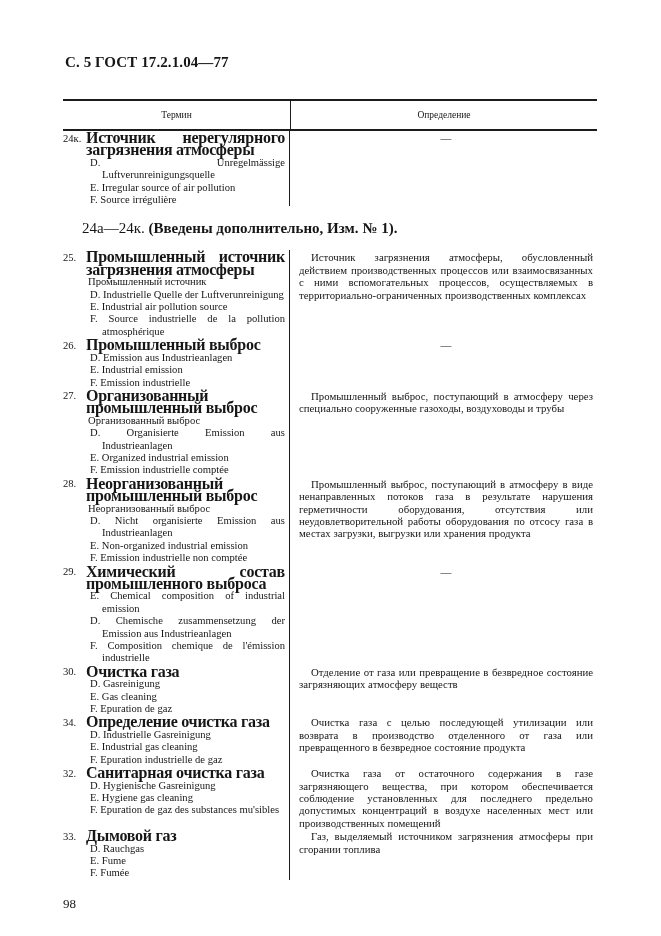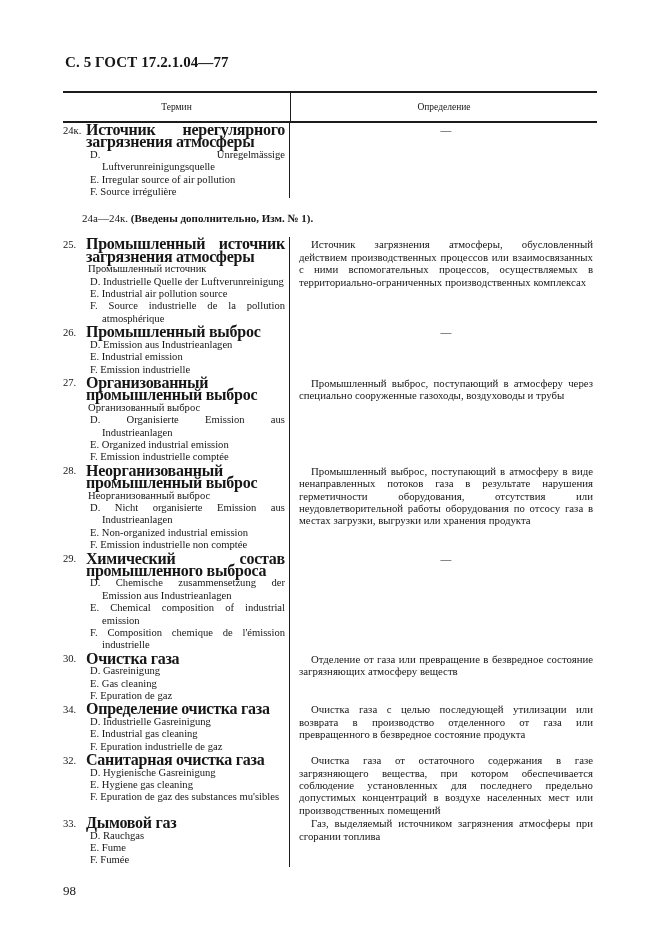--- a/index.html
+++ b/index.html
@@ -16,21 +16,21 @@
     color: #161616;
     -webkit-font-smoothing: antialiased;
   }
   .doc-header {
     margin: 54px 0 0 65px;
     font-size: 15px;
     font-weight: bold;
     letter-spacing: 0.1px;
   }
   .gost-table {
-    margin: 20px 64px 0 63px; 
+    margin: 28px 64px 0 63px; 
   }
   .thead {
     display: flex;
     border-top: 2px solid #1c1c1c;
     border-bottom: 2px solid #1c1c1c;
     height: 28px;
     align-items: center;
     font-size: 9.5px;
   }
   .th-term {
@@ -88,21 +88,21 @@
     text-indent: 12px;
     text-align: justify;
   }
   .def-dash {
     margin: 0;
     text-align: center;
     text-indent: 0;
   }
   .note-row {
     margin: 14px 0 13px 19px;
-    font-size: 11px;
+    font-size: 15px;
   }
   .note-bold { font-weight: bold; }
   .page-num {
     margin-top: 16px;
     font-size: 13px;
   }
 </style>
 </head>
 <body>
 
@@ -201,22 +201,22 @@
       <div class="cell-def">
         <p class="def-p">Промышленный выброс, поступающий в атмосферу в виде ненаправленных потоков газа в результате нарушения герметичности оборудования, отсутствия или неудовлетворительной работы оборудования по отсосу газа в местах загрузки, выгрузки или хранения продукта</p>
       </div>
     </div>
 
     <div class="row">
       <div class="cell-term">
         <div class="num">29.</div>
         <div class="term-body">
           <div class="t-title">Химический состав промышленного выброса</div>
+          <div class="t-trans">E. Chemical composition of industrial emission</div>
           <div class="t-trans">D. Chemische zusammensetzung der Emission aus Industrieanlagen</div>
-          <div class="t-trans">E. Chemical composition of industrial emission</div>
           <div class="t-trans">F. Composition chemique de l'émission industrielle</div>
         </div>
       </div>
       <div class="cell-def">
         <p class="def-dash">—</p>
       </div>
     </div>
 
     <div class="row">
       <div class="cell-term">

